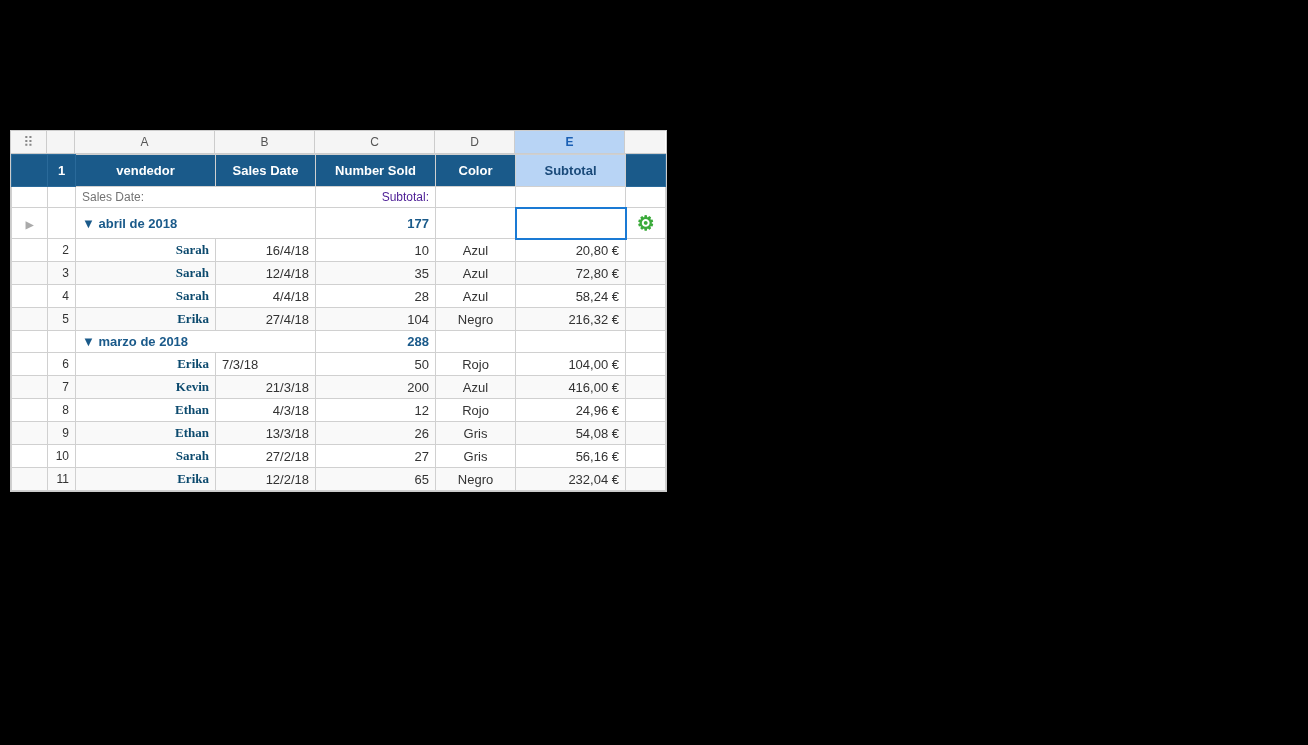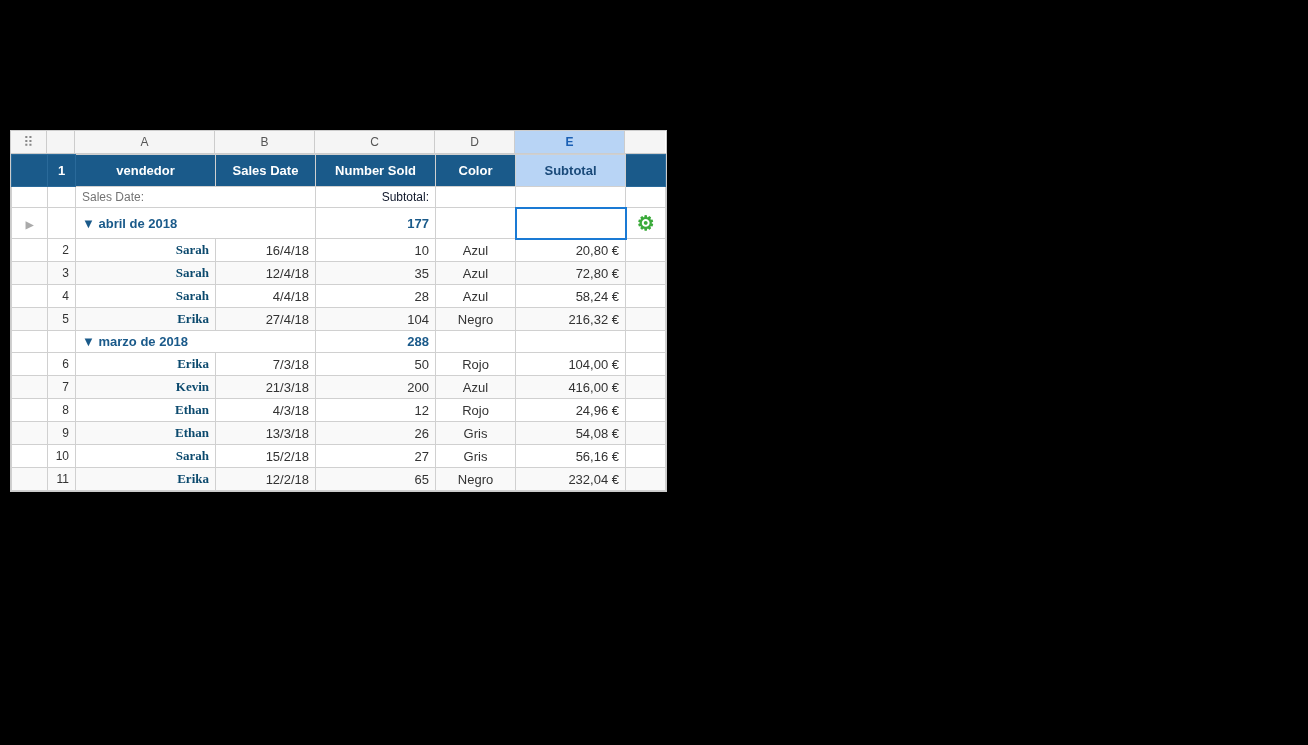--- a/index.html
+++ b/index.html
@@ -240,21 +240,21 @@
       <th>Number Sold</th>
       <th>Color</th>
       <th class="col-e-th">Subtotal</th>
       <th style="background:#1a5a8a; border:1px solid #2a6a9a;"></th>
     </tr>
 
     <tr class="sales-date-label-row">
       <td class="dots-cell"></td>
       <td class="row-num"></td>
       <td colspan="2" style="text-align:left; color:#737373; font-size:12px;">Sales Date:</td>
-      <td style="text-align:right; color:#0f172a; font-size:12px;">Subtotal:</td>
+      <td style="text-align:right; color:#4c1d95; font-size:12px;">Subtotal:</td>
       <td></td>
       <td></td>
       <td></td>
     </tr>
 
     <tr class="group-header">
       <td class="dots-cell">
         <span style="font-size:10px; color:#aaa;">▶</span>
       </td>
       <td class="row-num"></td>
@@ -315,21 +315,21 @@
       <td class="group-total-num">288</td>
       <td></td>
       <td></td>
       <td></td>
     </tr>
 
     <tr class="data-row">
       <td class="dots-cell"></td>
       <td class="row-num">6</td>
       <td class="name-cell">Erika</td>
-      <td style="text-align:right;">7/3/18</td>
+      <td style="text-align:left;">7/3/18</td>
       <td>50</td>
       <td class="color-cell">Rojo</td>
       <td>104,00 €</td>
       <td></td>
     </tr>
     <tr class="data-row alt">
       <td class="dots-cell"></td>
       <td class="row-num">7</td>
       <td class="name-cell">Kevin</td>
       <td style="">21/3/18</td>
@@ -357,21 +357,21 @@
       <td class="color-cell">Gris</td>
       <td>54,08 €</td>
       <td></td>
     </tr>
 
 
     <tr class="data-row">
       <td class="dots-cell"></td>
       <td class="row-num">10</td>
       <td class="name-cell">Sarah</td>
-      <td style="text-align:right;">15/2/18</td>
+      <td style="text-align:right;">27/2/18</td>
       <td>27</td>
       <td class="color-cell">Gris</td>
       <td>56,16 €</td>
       <td></td>
     </tr>
     <tr class="data-row alt">
       <td class="dots-cell"></td>
       <td class="row-num">11</td>
       <td class="name-cell">Erika</td>
       <td style="text-align:right;">12/2/18</td>

